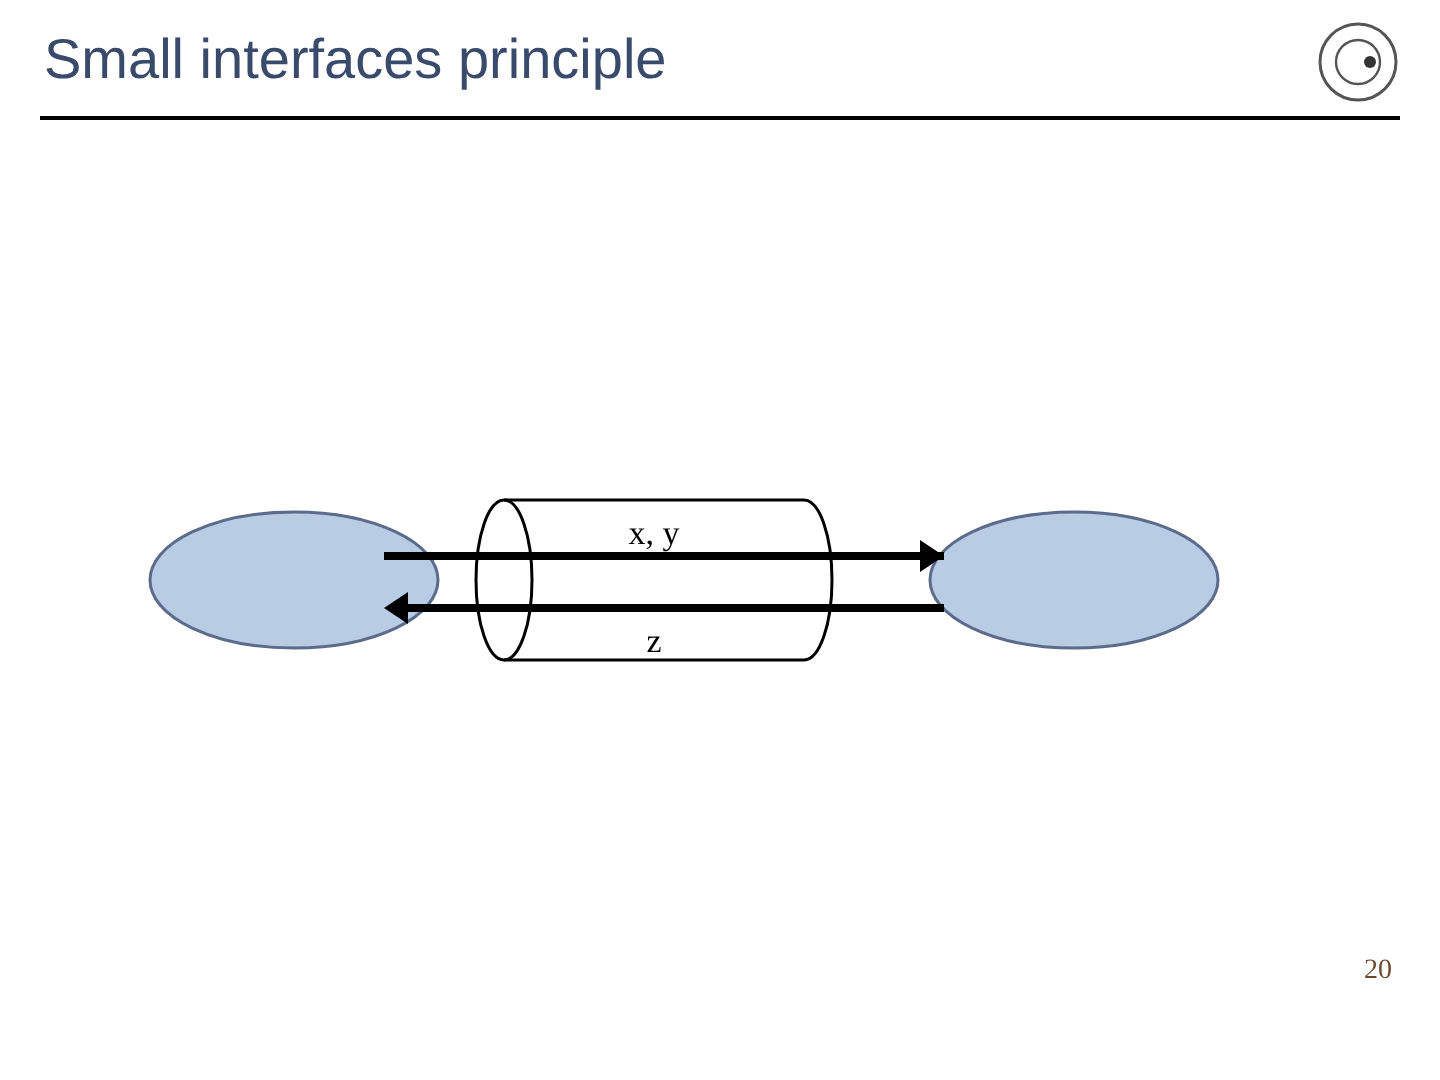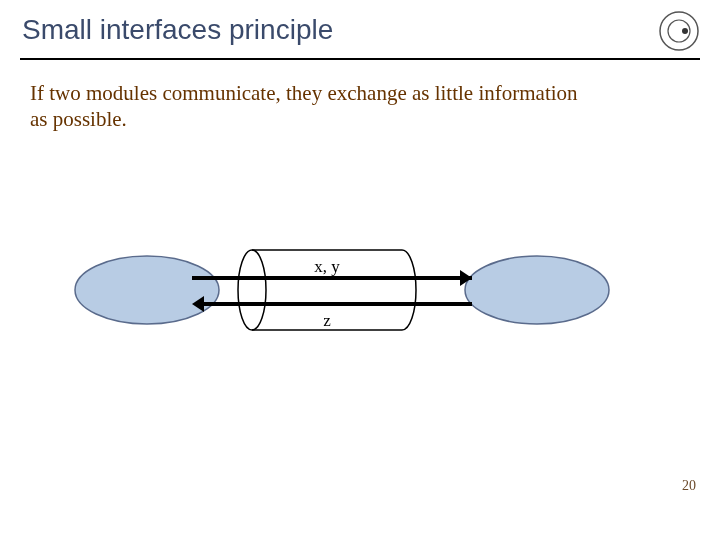--- a/index.html
+++ b/index.html
@@ -77,21 +77,20 @@
   <div class="title-underline"></div>
 
   <div class="logo">
     <svg viewBox="0 0 42 42" width="42" height="42">
       <circle cx="21" cy="21" r="19" fill="#ffffff" stroke="#555" stroke-width="1.5"></circle>
       <circle cx="21" cy="21" r="11" fill="none" stroke="#555" stroke-width="1.2"></circle>
       <circle cx="27" cy="21" r="3" fill="#333"></circle>
     </svg>
   </div>
 
-  <div class="body-text">If two modules communicate, they exchange as little information as possible.</div>
 
   <div class="diagram">
     <svg viewBox="0 0 540 140" width="540" height="140">
 
       <ellipse cx="75" cy="60" rx="72" ry="34" fill="#b8cce4" stroke="#5a6b8c" stroke-width="1.5"></ellipse>
 
       <ellipse cx="465" cy="60" rx="72" ry="34" fill="#b8cce4" stroke="#5a6b8c" stroke-width="1.5"></ellipse>
 
       <g>
 

